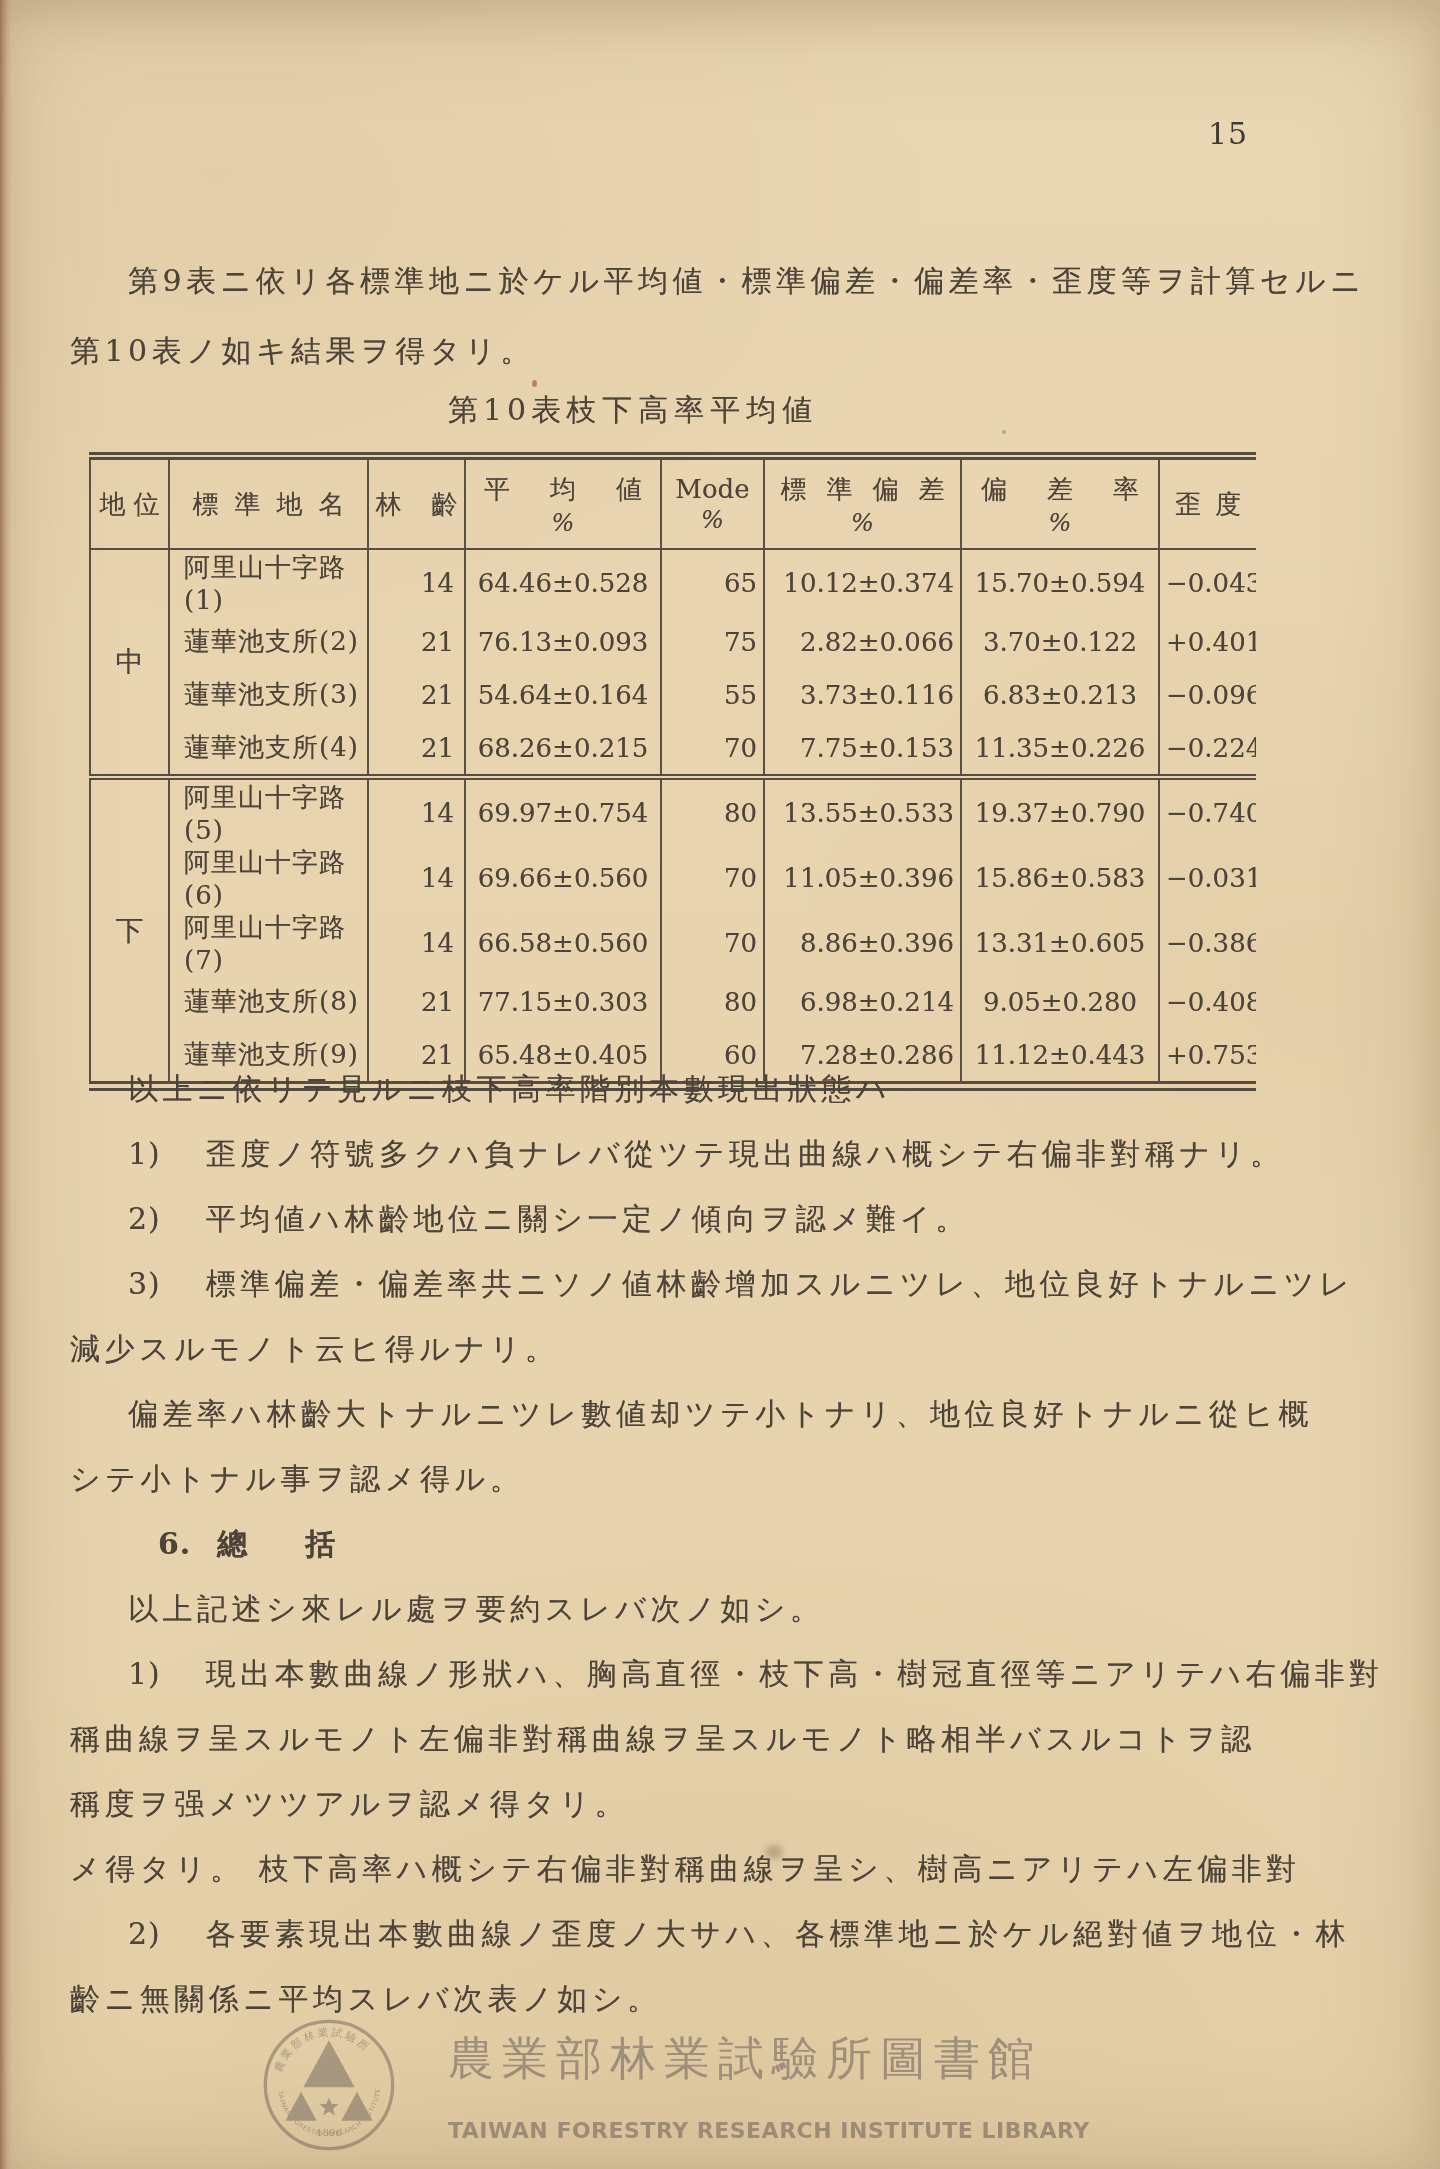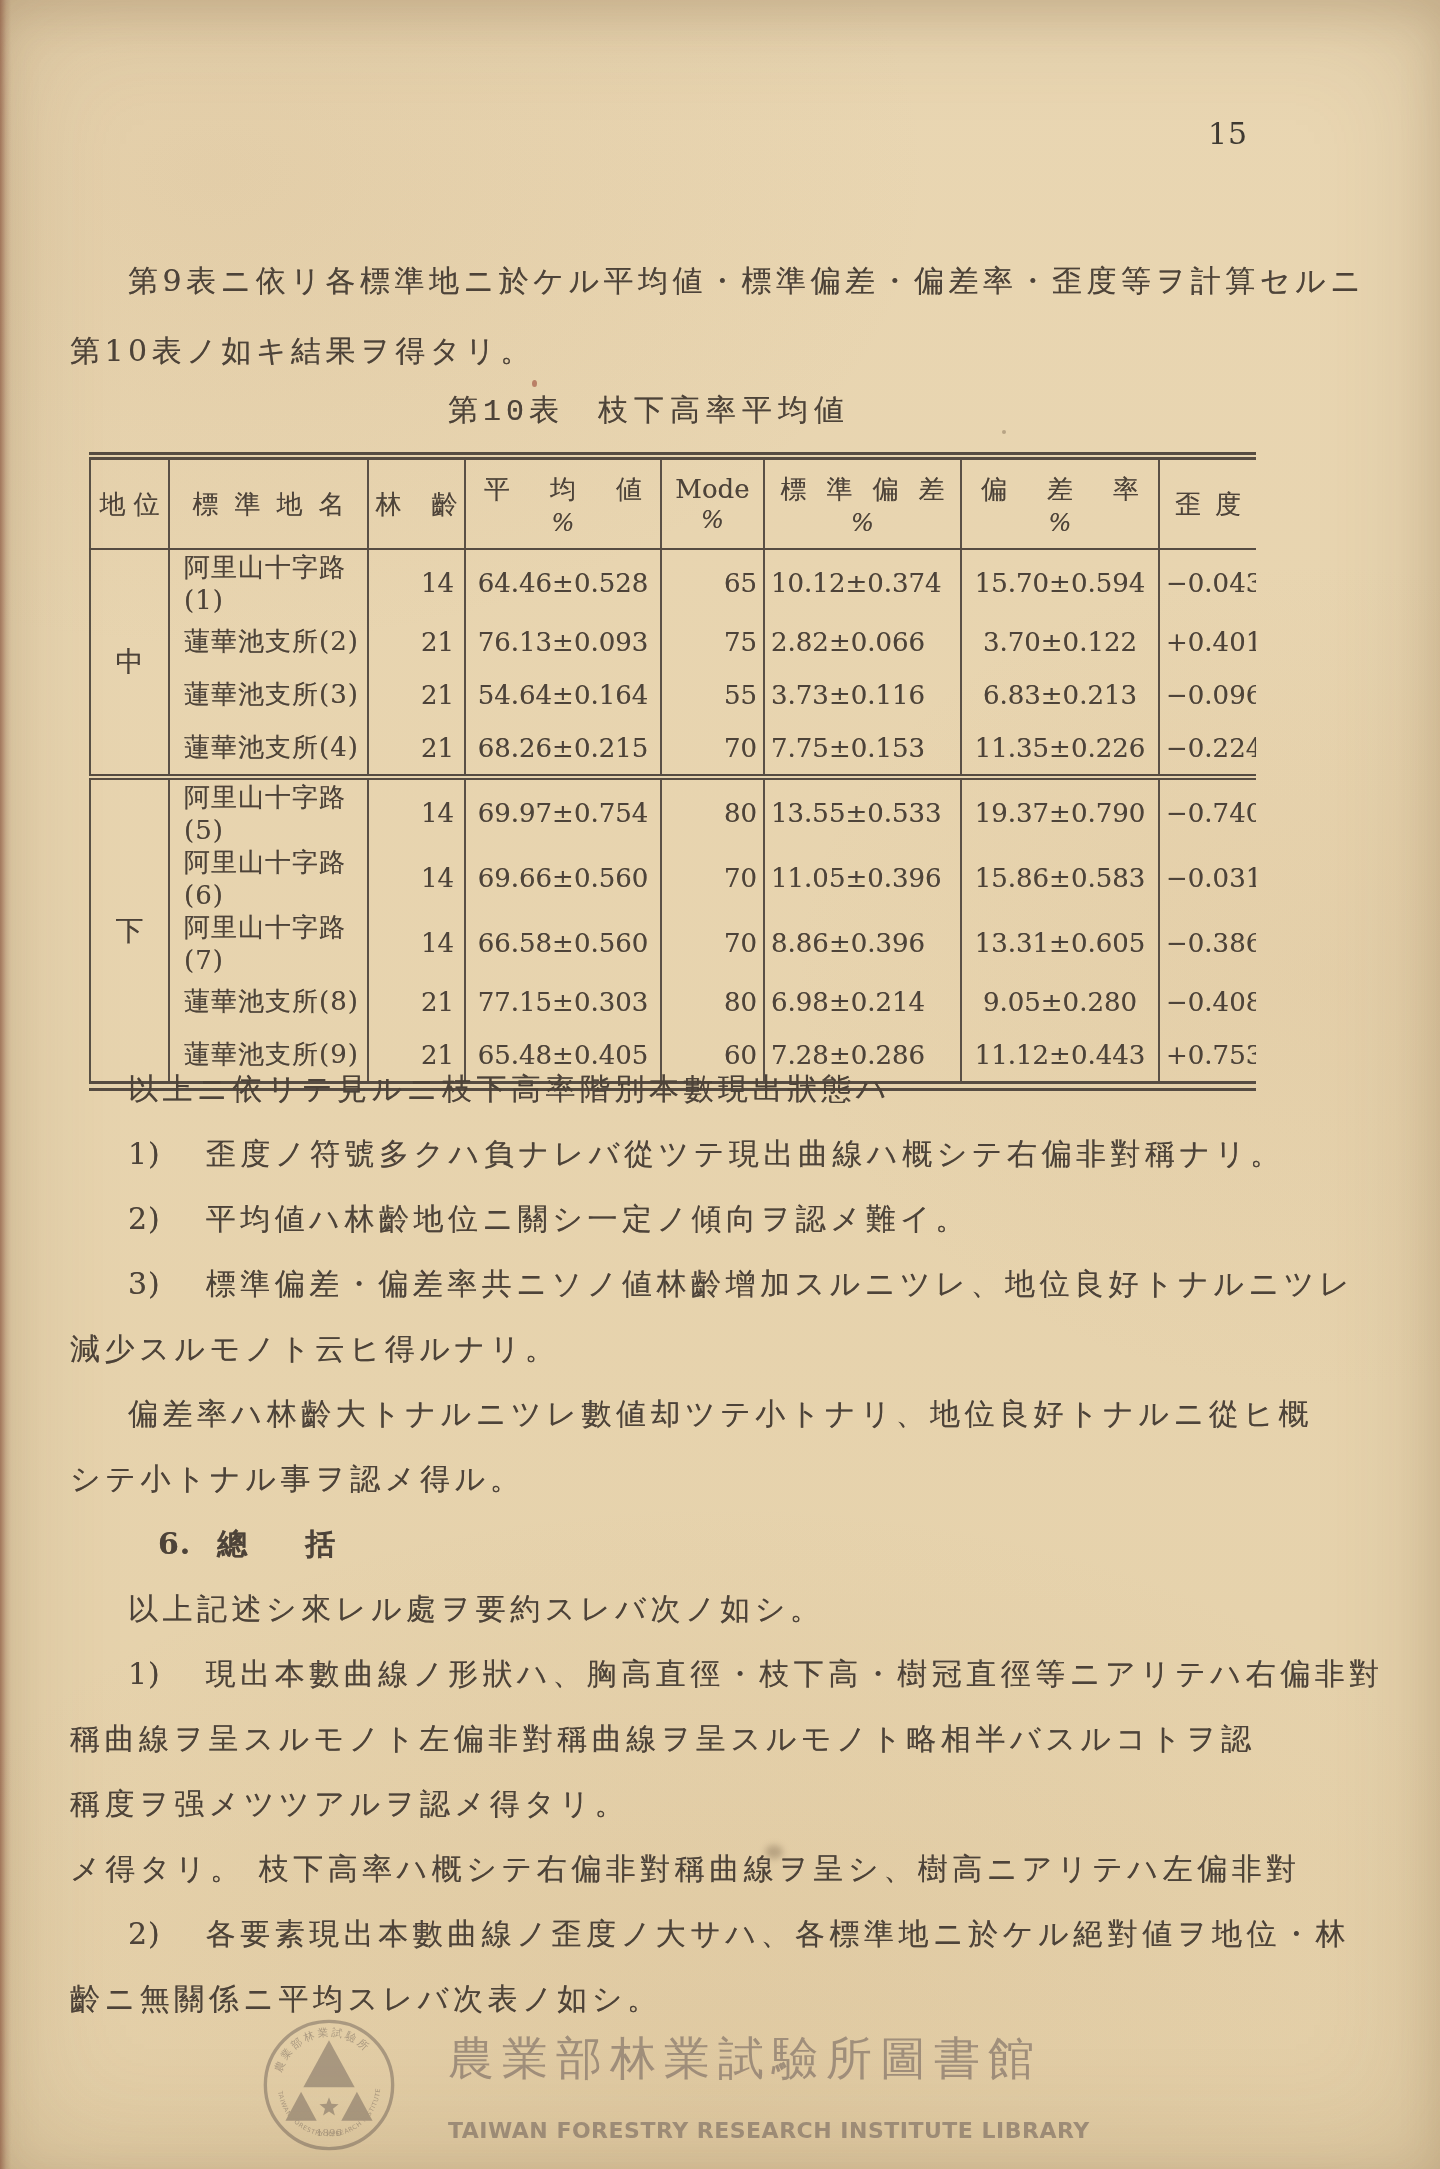--- a/index.html
+++ b/index.html
@@ -29,21 +29,21 @@
     background:rgba(110,90,70,0.4);}
 
   .pagenum{position:absolute;left:1208px;top:116px;font-size:30px;color:#3f3a32;letter-spacing:1px;}
 
   .intro{position:absolute;left:70px;top:246px;width:1316px;font-size:30px;letter-spacing:4.5px;
     line-height:70px;white-space:nowrap;text-shadow:0 0 0.6px rgba(70,60,50,0.55);}
   .indent{padding-left:58px;}
 
   .caption{position:absolute;left:448px;top:390px;font-size:30px;white-space:nowrap;
     text-shadow:0 0 0.6px rgba(70,60,50,0.55);}
-  .caption .cap-label{letter-spacing:5px;margin-right:34px;font-family:Liberation Mono, monospace;}
+  .caption .cap-label{letter-spacing:5px;}
   .caption .cap-title{letter-spacing:6px;}
 
   .doc-table{position:absolute;left:89px;top:452px;}
   table{border-collapse:collapse;table-layout:fixed;width:1166px;
     border-top:8px double #564c42;border-bottom:10px double #564c42;}
   th,td{font-weight:normal;vertical-align:middle;overflow:hidden;
     text-shadow:0 0 0.6px rgba(70,60,50,0.5);}
   thead th{height:88px;border-bottom:2px solid #564c42;font-size:26px;padding:0;}
   tbody td{height:53px;font-size:26px;padding:0 6px;}
   
@@ -61,21 +61,21 @@
   .ls-age{letter-spacing:30px;margin-right:-30px;}
   .ls-mean{letter-spacing:40px;margin-right:-40px;}
   .ls-sd{letter-spacing:20px;margin-right:-20px;}
   .ls-cv{letter-spacing:40px;margin-right:-40px;}
   .ls-skew{letter-spacing:14px;margin-right:-14px;}
   td.group-label{text-align:center;font-size:28px;}
   td.c-name{text-align:left;padding-left:14px;letter-spacing:1px;}
   td.c-age{text-align:right;padding-right:10px;}
   td.c-mean{text-align:center;}
   td.c-mode{text-align:right;padding-right:6px;}
-  td.c-sd{text-align:left;}
+  td.c-sd{text-align:right;}
   td.c-cv{text-align:center;}
   td.c-skew{text-align:center;}
 
   .bodytext{position:absolute;left:70px;top:1056px;width:1350px;font-size:30px;
     letter-spacing:4.5px;color:#4d4339;text-shadow:0 0 0.6px rgba(70,60,50,0.55);}
   .bline{height:65px;line-height:65px;white-space:nowrap;}
   .line-num{display:inline-block;margin-right:45px;letter-spacing:1px;}
   .line-num:empty{display:none;margin:0;}
   .bheading{padding-left:88px;font-weight:bold;}
   .bheading .line-num{margin-right:26px;}

